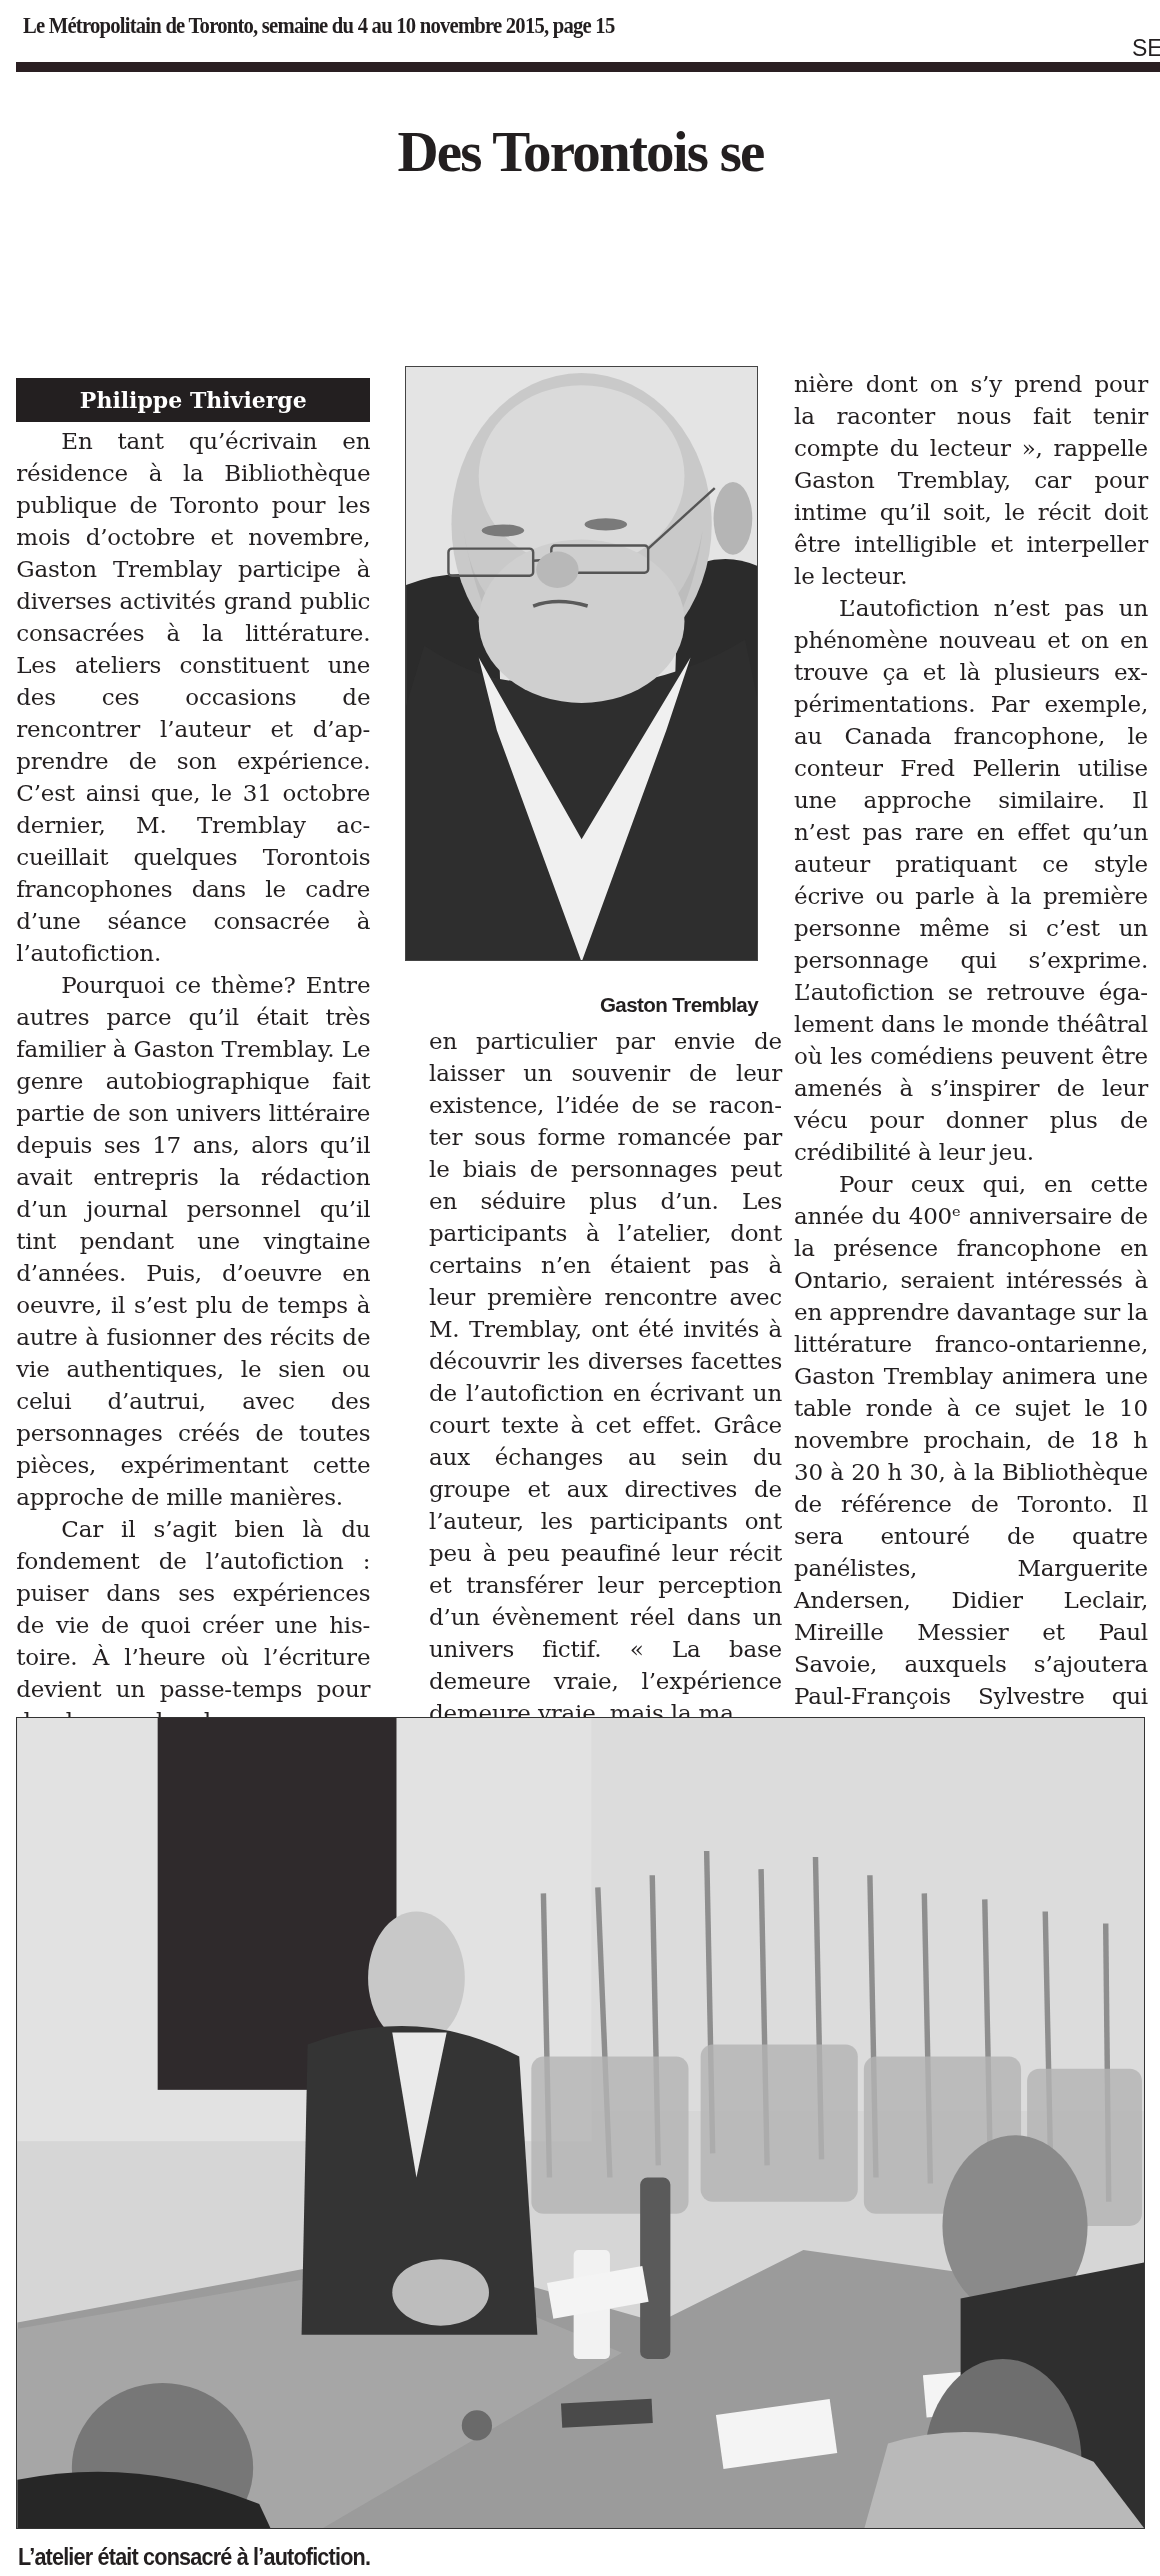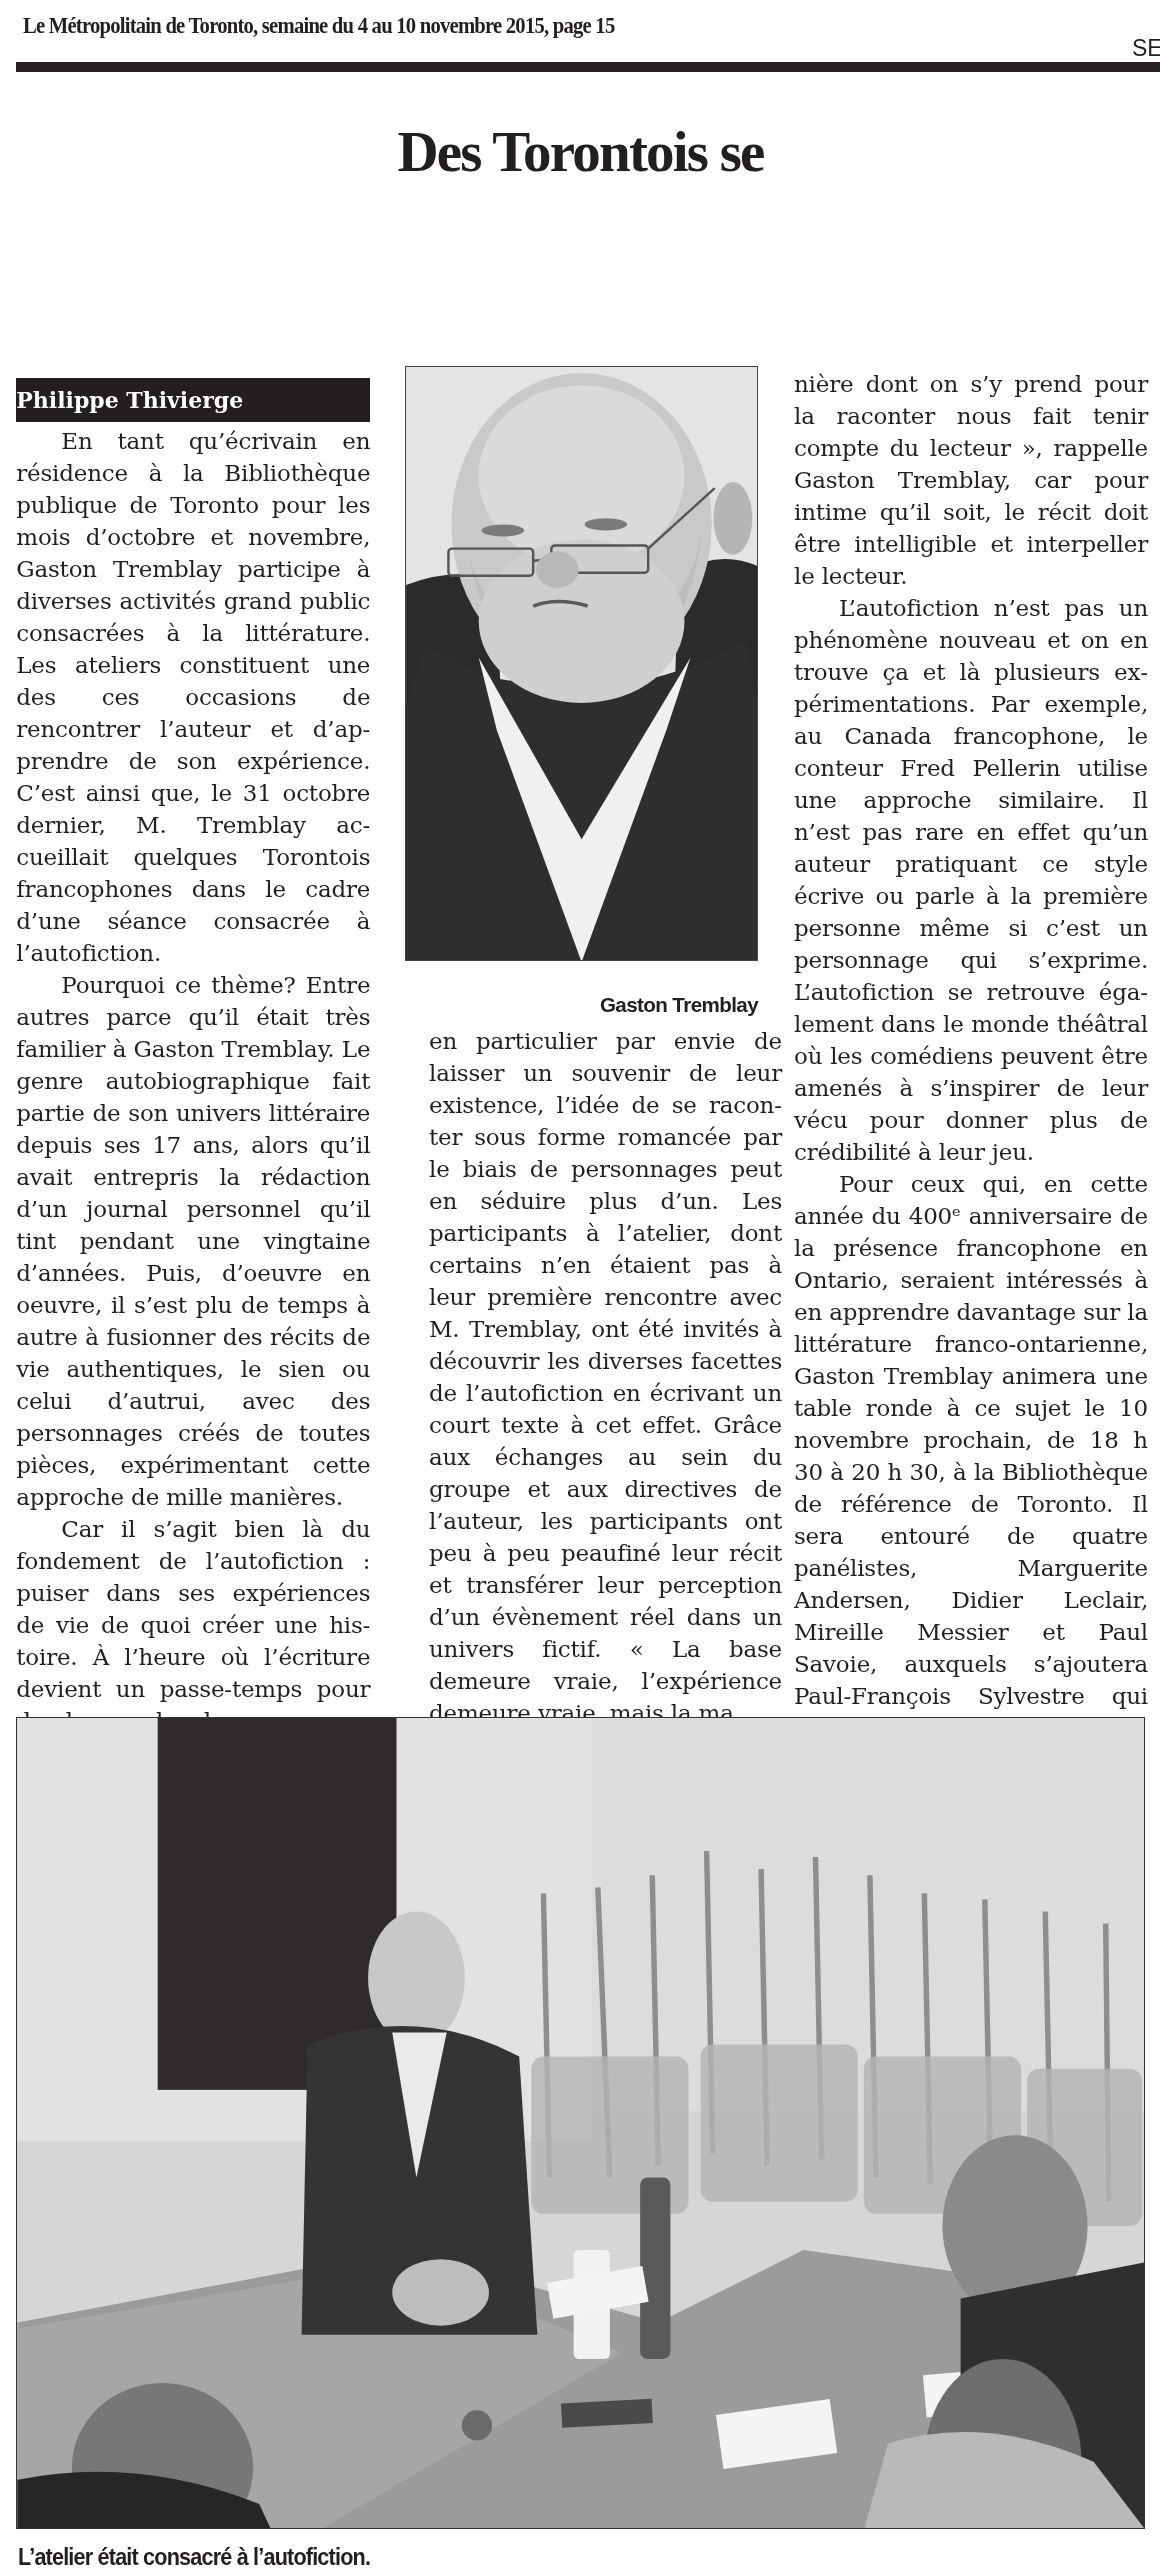--- a/index.html
+++ b/index.html
@@ -9,21 +9,21 @@
   .folio { left: 23px; top: 12px; font-family: "Liberation Serif", serif; font-weight: bold;
            font-size: 24px; letter-spacing: -0.9px; transform: scaleX(0.86); transform-origin: left top; white-space: nowrap; }
   .section-tag { left: 1132px; top: 35px; font-family: "Liberation Sans", sans-serif; font-size: 23px; white-space: nowrap; }
   .top-rule { left: 16.3px; top: 62px; width: 1144px; height: 10.3px; background: #2a1f22; }
 
   .headline { left: 0; top: 115px; width: 1161px; text-align: center; font-family: "Liberation Serif", serif;
               font-weight: bold; font-size: 57px; line-height: 74px; letter-spacing: -1.8px; }
   .headline span { display: block; }
 
   .byline { left: 16.3px; top: 378px; width: 354px; height: 44px; background: #231f20; color: #fff;
-            font-family: "DejaVu Serif", serif; font-weight: bold; font-size: 22px; line-height: 44px; text-align: left; }
+            font-family: "DejaVu Serif", serif; font-weight: bold; font-size: 22px; line-height: 44px; text-align: center; }
 
   .col { font-family: "DejaVu Serif", serif; font-size: 23px; line-height: 32px; text-align: justify;
          hyphens: manual; letter-spacing: -0.2px; }
   .col p { margin: 0; text-indent: 45px; }
   .col p.cont { text-indent: 0; }
   .col1 { left: 16.3px; top: 425px; width: 354px; }
   .col2 { left: 415px; top: 1025px; width: 353px; margin-left: 14px; }
   .col3 { left: 794px; top: 368px; width: 354px; }
 
   .portrait { left: 405px; top: 366px; width: 353px; height: 595px; border: 0.6px solid #444; box-sizing: border-box; overflow: hidden;

